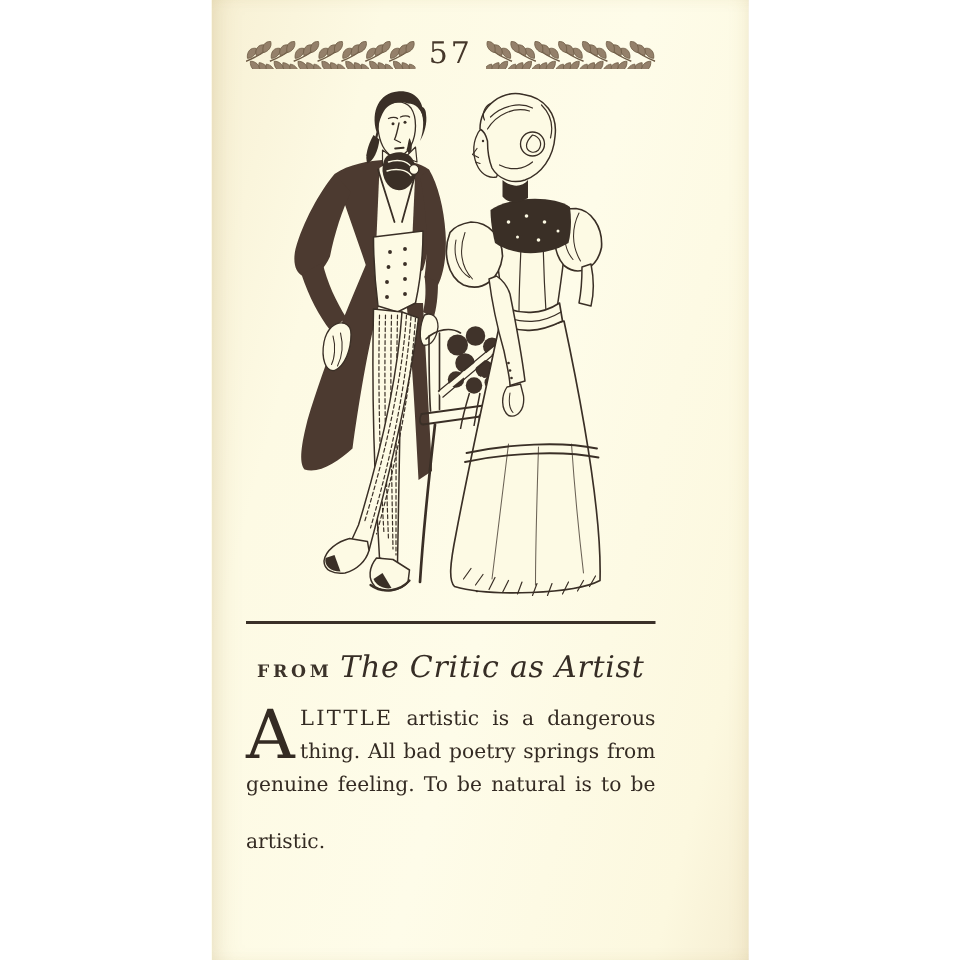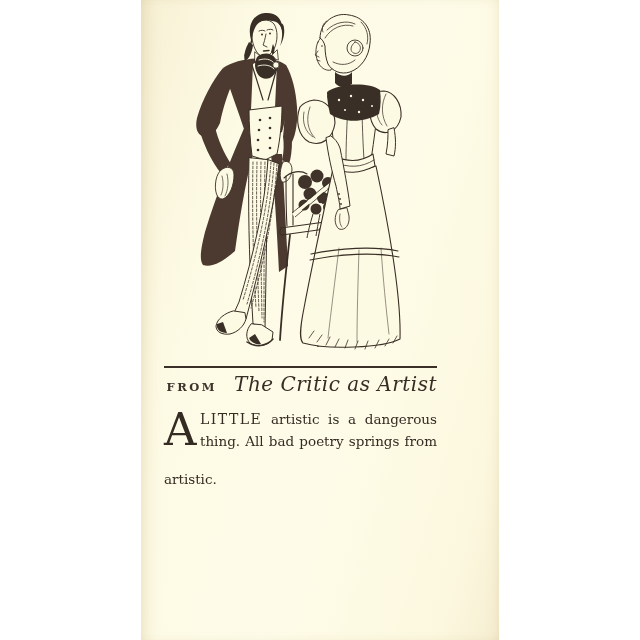--- a/index.html
+++ b/index.html
@@ -7,21 +7,21 @@
   .photo{position:relative;width:640px;height:640px;background:#ffffff;overflow:hidden;}
   .page{position:absolute;left:141px;top:0;width:358px;height:640px;
         background:linear-gradient(105deg,#f7f0d4 0%,#fdfae4 22%,#fefce9 55%,#fcf8df 88%,#f6eed2 100%);
         box-shadow:inset 12px 0 20px -14px rgba(160,130,60,.35), inset -8px 0 16px -12px rgba(160,130,60,.28);}
   .content{position:absolute;left:23px;top:0;width:273px;}
   .header-row{margin-top:24px;height:24px;display:flex;align-items:center;justify-content:center;gap:9px;}
   .pageno{font-size:20px;letter-spacing:2px;color:#46382b;line-height:1;transform:translateY(-1px);}
   .orn{display:block;}
   .illu{display:block;margin:8px 0 0 25px;}
   .divider{margin-top:14px;height:2px;background:#3a3028;}
-  .caption{margin-top:4px;display:flex;justify-content:flex-end;align-items:baseline;gap:17px;color:#362d25;height:28px;}
+  .caption{margin-top:16px;display:flex;justify-content:center;align-items:baseline;gap:5px;color:#362d25;height:28px;}
   .cap-from{font-size:11.5px;letter-spacing:2.5px;font-weight:bold;color:#3c332a;}
   .cap-title{font-style:italic;font-size:20px;letter-spacing:.5px;}
   .para{position:relative;margin-top:8px;color:#342b23;font-size:13.5px;line-height:22px;word-spacing:-1px;}
   .dropcap{position:absolute;left:0;top:3px;font-size:45px;line-height:38px;color:#342b23;}
   .l{text-align:justify;text-align-last:justify;}
   .l.first,.l.second{padding-left:36px;}
   .l.last{text-align-last:left;margin-top:16px;}
   .sc{font-size:14px;letter-spacing:1.5px;word-spacing:0;}
   .hidden-defs{position:absolute;width:0;height:0;overflow:hidden;}
 </style>
@@ -49,20 +49,31 @@
               <use href="#sprig" x="16.5"></use>
               <use href="#sprig" x="33"></use>
             <use href="#sprig" x="49.5"></use>
               <use href="#sprig" x="66"></use>
               <use href="#sprig" x="82.5"></use>
             <use href="#sprig" x="99"></use>
           </g>
         </defs>
       </svg>
 
+      <div class="header-row">
+        <svg class="orn" width="117" height="19" viewBox="0 0 117 19">
+          <use href="#band"></use>
+        </svg>
+        <span class="pageno">57</span>
+        <svg class="orn" width="117" height="19" viewBox="0 0 117 19">
+          <g transform="translate(117 0) scale(-1 1)">
+              <use href="#band"></use>
+            </g>
+        </svg>
+      </div>
 
       <svg class="illu" width="215" height="344" viewBox="0 0 215 344">
         <g stroke-linecap="round" stroke-linejoin="round">
 
           <path d="M56,118 C44,146 28,184 16,224 C12,240 10,252 14,257 C24,260 36,252 46,243 C50,214 56,176 64,146 L62,124 Z" fill="#4c3a30"></path>
           <path d="M82,146 C86,186 88,226 90,264 L99,258 C97,222 95,182 93,146 Z" fill="#4c3a30"></path>
 
           <path d="M34,60 C50,49 84,47 97,57 C101,78 99,104 93,124 C84,130 64,132 57,127 C49,103 41,81 34,60 Z" fill="#4c3a30"></path>
 
           <path d="M64,56 C70,52 82,52 88,55 L86,100 L62,102 Z" fill="#fdfae4"></path>
@@ -201,18 +212,19 @@
 
       <div class="caption">
         <span class="cap-from">FROM</span>
         <span class="cap-title">The Critic as Artist</span>
       </div>
 
       <div class="para">
         <span class="dropcap">A</span>
         <div class="l first"><span class="sc">LITTLE</span> <span>artistic is a dangerous</span></div>
         <div class="l second">thing. All bad poetry springs from</div>
+        <div class="l">genuine feeling. To be natural is to be</div>
         <div class="l last">artistic.</div>
       </div>
 
     </div>
   </div>
 </div>
 
 </body></html>

